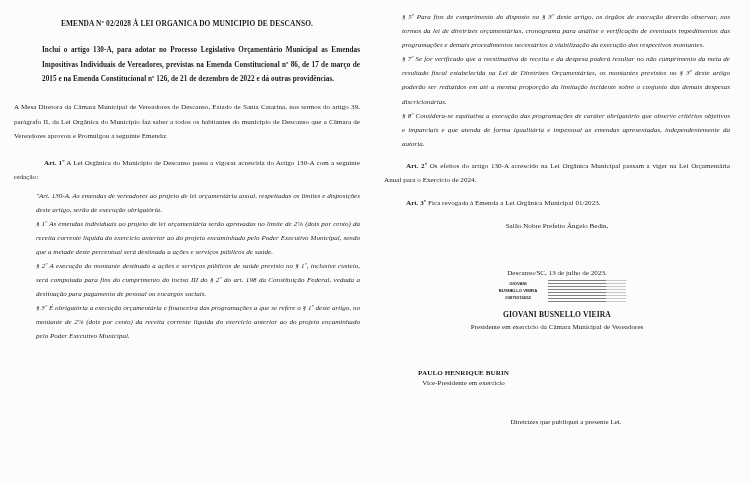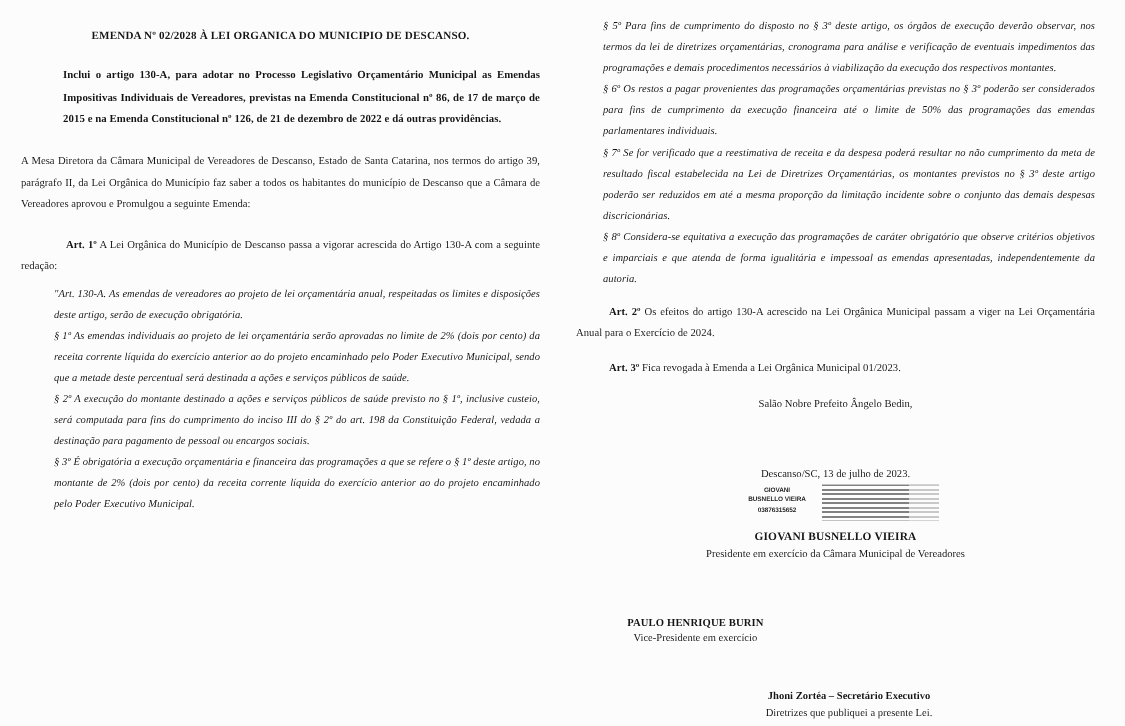--- a/index.html
+++ b/index.html
@@ -223,21 +223,20 @@
         <p>§ 2º A execução do montante destinado a ações e serviços públicos de saúde previsto no § 1º, inclusive custeio, será computada para fins do cumprimento do inciso III do § 2º do art. 198 da Constituição Federal, vedada a destinação para pagamento de pessoal ou encargos sociais.</p>
         <p>§ 3º É obrigatória a execução orçamentária e financeira das programações a que se refere o § 1º deste artigo, no montante de 2% (dois por cento) da receita corrente líquida do exercício anterior ao do projeto encaminhado pelo Poder Executivo Municipal.</p>
       </div>
 
     </div>
 
     <div class="col col-right">
 
       <div class="rcol-para">
         <p>§ 5º Para fins de cumprimento do disposto no § 3º deste artigo, os órgãos de execução deverão observar, nos termos da lei de diretrizes orçamentárias, cronograma para análise e verificação de eventuais impedimentos das programações e demais procedimentos necessários à viabilização da execução dos respectivos montantes.</p>
-        <p>§ 6º Os restos a pagar provenientes das programações orçamentárias previstas no § 3º poderão ser considerados para fins de cumprimento da execução financeira até o limite de 50% das programações das emendas parlamentares individuais.</p>
         <p>§ 7º Se for verificado que a reestimativa de receita e da despesa poderá resultar no não cumprimento da meta de resultado fiscal estabelecida na Lei de Diretrizes Orçamentárias, os montantes previstos no § 3º deste artigo poderão ser reduzidos em até a mesma proporção da limitação incidente sobre o conjunto das demais despesas discricionárias.</p>
         <p>§ 8º Considera-se equitativa a execução das programações de caráter obrigatório que observe critérios objetivos e imparciais e que atenda de forma igualitária e impessoal as emendas apresentadas, independentemente da autoria.</p>
       </div>
 
       <div class="artigo">
         <b>Art. 2º</b><span> Os efeitos do artigo 130-A acrescido na Lei Orgânica Municipal passam a viger na Lei Orçamentária Anual para o Exercício de 2024.</span>
       </div>
 
       <div class="artigo">
         <b>Art. 3º</b><span> Fica revogada à Emenda a Lei Orgânica Municipal 01/2023.</span>
@@ -263,19 +262,18 @@
       </div>
 
       <div class="two-sig">
         <div class="blk">
           <div class="nm">PAULO HENRIQUE BURIN</div>
           <div class="rl">Vice-Presidente em exercício</div>
         </div>
       </div>
 
       <div class="exec-sig">
-        <div class="nm">Jhoni Zortéa – Secretário Executivo</div>
         <div>Diretrizes que publiquei a presente Lei.</div>
       </div>
 
     </div>
   </div>
 </div>
 
 </body></html>

